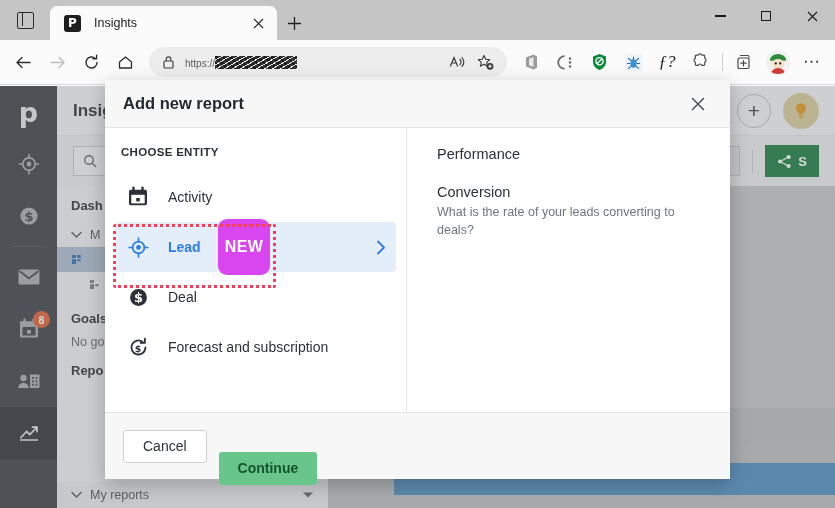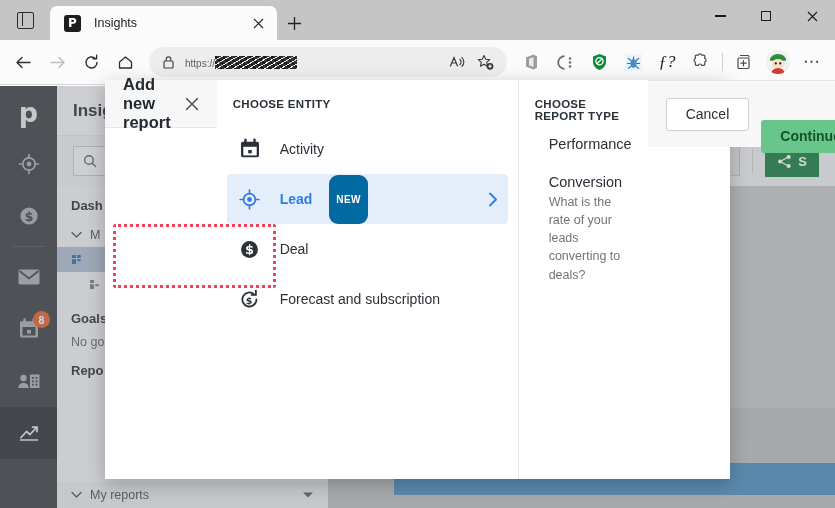--- a/index.html
+++ b/index.html
@@ -278,21 +278,21 @@
     background: rgba(120,124,128,0.30);
   }
 
   
   .modal {
     position: absolute;
     left: 105px; top: 80px;
     width: 625px; height: 399px;
     background: #ffffff;
     box-shadow: 0 5px 18px rgba(0,0,0,0.24);
-    display: flex; flex-direction: row;
+    display: flex; flex-direction: column;
   }
   .modal-header {
     height: 48px; background: #f7f7f7;
     border-bottom: 1px solid #e6e6e6;
     display: flex; align-items: center;
     padding: 0 18px 0 18px;
   }
   .modal-title {
     font-size: 16.5px; font-weight: bold; color: #232a31;
   }
@@ -325,22 +325,22 @@
   .entity-row .ic {
     width: 26px; height: 26px; flex: 0 0 auto;
     display: flex; align-items: center; justify-content: center;
     color: #3b4147;
   }
   .entity-label { font-size: 14px; color: #2b3138; }
   .entity-row.selected { background: #e4eefb; }
   .entity-row.selected .entity-label { color: #2f7de1; font-weight: bold; }
   .entity-row.selected .ic { color: #2f7de1; }
   .badge-new {
-    background: #0369a1; color: #fff;
-    font-size: 10px; font-weight: bold;
+    background: #d946ef; color: #fff;
+    font-size: 16px; font-weight: bold;
     padding: 19px 7px; border-radius: 9px;
     letter-spacing: .4px;
   }
   .chev-right {
     margin-left: auto; color: #2f7de1; font-size: 15px; font-weight: bold;
   }
   .red-marker {
     position: absolute;
     left: 113px; top: 224px;
     width: 163px; height: 64px;
@@ -730,21 +730,20 @@
                 <path d="M18.4 11.5 a7 7 0 1 1 -2.3 -5.2" stroke="#2b3138" stroke-width="1.8" fill="none" stroke-linecap="round"></path>
                 <path d="M17.9 2.6 L17.9 6.9 L13.6 6.9" stroke="#2b3138" stroke-width="1.8" fill="none" stroke-linecap="round" stroke-linejoin="round"></path>
                 <text x="11" y="15.6" font-size="9.5" font-weight="bold" fill="#2b3138" text-anchor="middle" font-family="DejaVu Sans, sans-serif">$</text>
               </svg>
           </span>
           <span class="entity-label">Forecast and subscription</span>
         </div>
       </div>
 
       <div class="panel-right">
-        <div class="panel-label">CHOOSE REPORT TYPE</div>
         <div class="rt-item">
           <div class="rt-title">Performance</div>
         </div>
         <div class="rt-item">
           <div class="rt-title">Conversion</div>
           <div class="rt-desc">What is the rate of your leads converting to deals?</div>
         </div>
       </div>
     </div>
 

